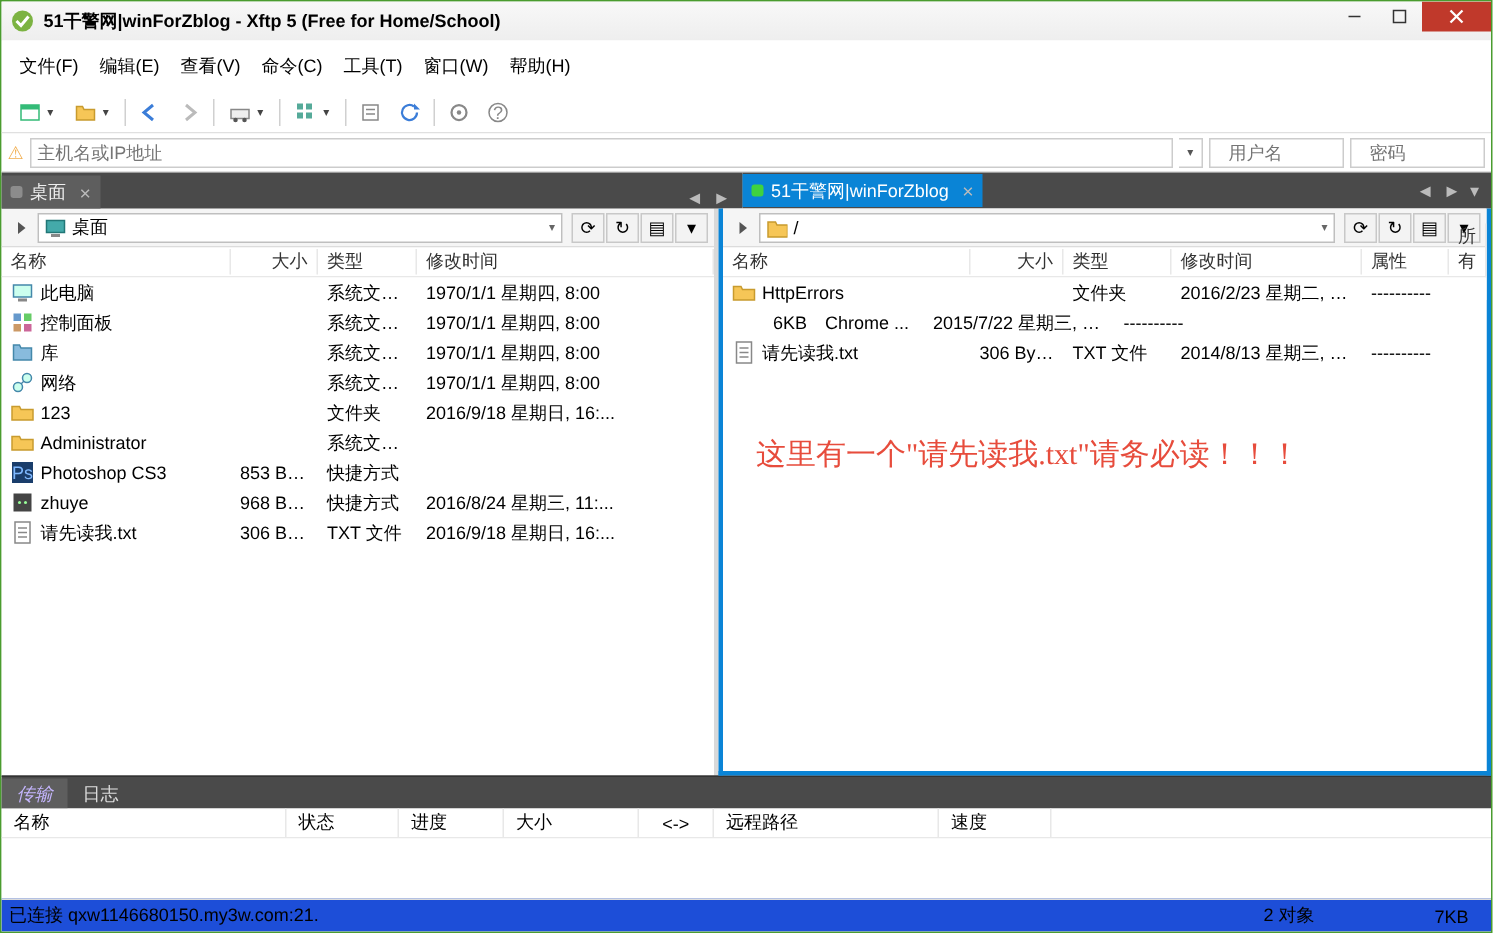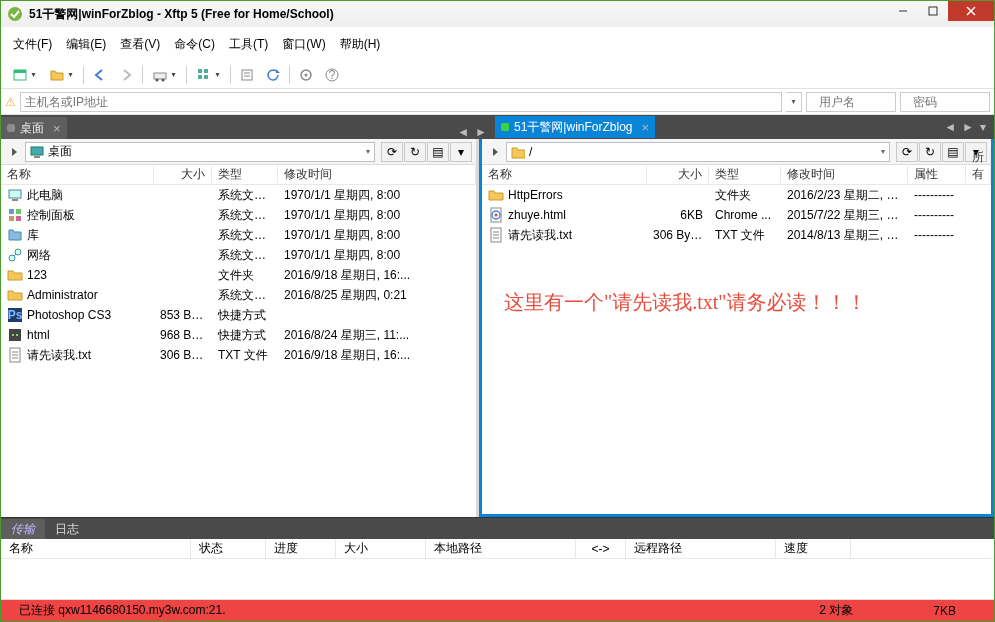--- a/index.html
+++ b/index.html
@@ -49,21 +49,21 @@
 .path-input { flex:1; height:20px; border:1px solid #bfbfbf; padding:0 4px; background:#fff; display:flex; align-items:center; gap:4px; }
 .path-tools { display:flex; gap:1px; margin-left:4px; }
 .pt-btn { width:22px; height:20px; border:1px solid #c8c8c8; background:#f3f3f3; display:flex; align-items:center; justify-content:center; cursor:pointer; font-size:12px; }
 
 .file-header,.file-row { display:flex; align-items:center; height:20px; }
 .file-header { background:#fff; border-bottom:1px solid #e8e8e8; font-weight:normal; color:#333; }
 .file-header .col { padding:0 6px; border-right:1px solid #e8e8e8; cursor:pointer; }
 .file-row { padding:0 0; cursor:pointer; }
 .file-row .col { padding:0 6px; overflow:hidden; white-space:nowrap; text-overflow:ellipsis; }
 .file-body { flex:1; overflow:auto; background:#fff; }
-.fi { width:16px; height:16px; margin-right:4px; flex-shrink:0; display:inline-flex; align-items:flex-end; justify-content:center;font-weight:bold; }
+.fi { width:16px; height:16px; margin-right:4px; flex-shrink:0; display:inline-flex; align-items:flex-end; justify-content:center; }
 .col.name { display:flex; align-items:center; }
 
 .left .col.name { width:153px; }
 .left .col.size { width:58px; text-align:right; }
 .left .col.type { width:66px; }
 .left .col.date { flex:1; }
 
 .right .col.name { width:165px; }
 .right .col.size { width:62px; text-align:right; }
 .right .col.type { width:72px; }
@@ -74,21 +74,21 @@
 .annotation { position:absolute; color:#e74c3c; font-size:20px; font-family:"Microsoft YaHei"; }
 
 .bottom-tabs { height:22px; background:#4a4a4a; display:flex; align-items:flex-end; border-top:1px solid #333; }
 .btab { height:20px; padding:0 10px; color:#ddd; display:flex; align-items:center; cursor:pointer; font-size:12px; }
 .btab.active { background:#5e5e5e; color:#c4b5fd;font-style:italic; }
 
 .transfer-header { height:20px; display:flex; background:#fff; border-bottom:1px solid #e8e8e8; }
 .transfer-header .tcol { padding:0 8px; border-right:1px solid #e8e8e8; display:flex; align-items:center; }
 .transfer-body { height:40px; background:#fff; }
 
-.status-bar { height:22px; border-top:1px solid #dcdcdc; background:#ef4444; display:flex; align-items:center; padding:0 18px; font-size:12px; }
+.status-bar { height:22px; border-top:1px solid #dcdcdc; background:#1d4ed8; display:flex; align-items:center; padding:0 5px; font-size:12px; }
 .status-left { flex:1; display:flex; align-items:center; gap:4px; }
 .status-seg { margin-left:20px; }
 
 .panel-wrap { display:flex; flex-direction:column; position:relative; flex:1; min-height:0; }
 </style>
 </head>
 <body>
 
 <div class="titlebar">
   <span class="logo">
@@ -342,21 +342,20 @@
           <div class="col name">
             <span class="fi">
               <svg width="16" height="16">
                 <path d="M1 4h5l1 2h8v7H1z" fill="#f6c657" stroke="#c89b2e"></path>
               </svg>
             </span>
             <span>Administrator</span>
           </div>
           <div class="col size"></div>
           <div class="col type">系统文件夹</div>
-          <div class="col date">2016/8/25 星期四, 0:21</div>
         </div>
         <div class="file-row">
           <div class="col name">
             <span class="fi">
               <svg width="16" height="16">
                 <rect x="1" y="1" width="14" height="14" fill="#1a3d6b"></rect>
                 <text x="8" y="12" text-anchor="middle" font-size="8" fill="#7fb8ff">Ps</text>
               </svg>
             </span>
             <span>Photoshop CS3</span>
@@ -366,21 +365,21 @@
         </div>
         <div class="file-row">
           <div class="col name">
             <span class="fi">
               <svg width="16" height="16">
                 <rect x="2" y="2" width="12" height="12" fill="#444"></rect>
                 <circle cx="6" cy="8" r="1" fill="#9f9"></circle>
                 <circle cx="10" cy="8" r="1" fill="#9f9"></circle>
               </svg>
             </span>
-            <span>html</span>
+            <span>zhuye</span>
           </div>
           <div class="col size">968 Bytes</div>
           <div class="col type">快捷方式</div>
           <div class="col date">2016/8/24 星期三, 11:...</div>
         </div>
         <div class="file-row">
           <div class="col name">
             <span class="fi">
               <svg width="16" height="16">
                 <rect x="3" y="1" width="10" height="14" fill="#fff" stroke="#888"></rect>
@@ -437,30 +436,20 @@
             </span>
             <span>HttpErrors</span>
           </div>
           <div class="col size"></div>
           <div class="col type">文件夹</div>
           <div class="col date">2016/2/23 星期二, 4:00</div>
           <div class="col attr">----------</div>
           <div class="col owner"></div>
         </div>
         <div class="file-row">
-          <div class="col name">
-            <span class="fi">
-              <svg width="16" height="16">
-                <rect x="3" y="1" width="10" height="14" fill="#fff" stroke="#888"></rect>
-                <circle cx="8" cy="8" r="4" fill="none" stroke="#4285f4" stroke-width="1.5"></circle>
-                <circle cx="8" cy="8" r="1.5" fill="#ea4335"></circle>
-              </svg>
-            </span>
-            <span>zhuye.html</span>
-          </div>
           <div class="col size">6KB</div>
           <div class="col type">Chrome ...</div>
           <div class="col date">2015/7/22 星期三, 11:...</div>
           <div class="col attr">----------</div>
           <div class="col owner"></div>
         </div>
         <div class="file-row">
           <div class="col name">
             <span class="fi">
               <svg width="16" height="16">
@@ -486,26 +475,25 @@
 <div class="bottom-tabs">
   <div class="btab active">传输</div>
   <div class="btab">日志</div>
 </div>
 
 <div class="transfer-header">
   <div class="tcol" style="width:190px">名称</div>
   <div class="tcol" style="width:75px">状态</div>
   <div class="tcol" style="width:70px">进度</div>
   <div class="tcol" style="width:90px">大小</div>
-  <div class="tcol" style="width:150px">本地路径</div>
   <div class="tcol" style="width:50px;justify-content:center">&lt;-&gt;</div>
   <div class="tcol" style="width:150px">远程路径</div>
   <div class="tcol" style="width:75px">速度</div>
 </div>
 <div class="transfer-body"></div>
 
 <div class="status-bar">
   <div class="status-left">
     <span>已连接 qxw1146680150.my3w.com:21.</span>
   </div>
   <span class="status-seg">2 对象</span>
-  <span class="status-seg" style="margin-left:80px;margin-right:20px">7KB</span>
+  <span class="status-seg" style="margin-left:80px;margin-right:10px">7KB</span>
 </div>
 
 </body></html>

